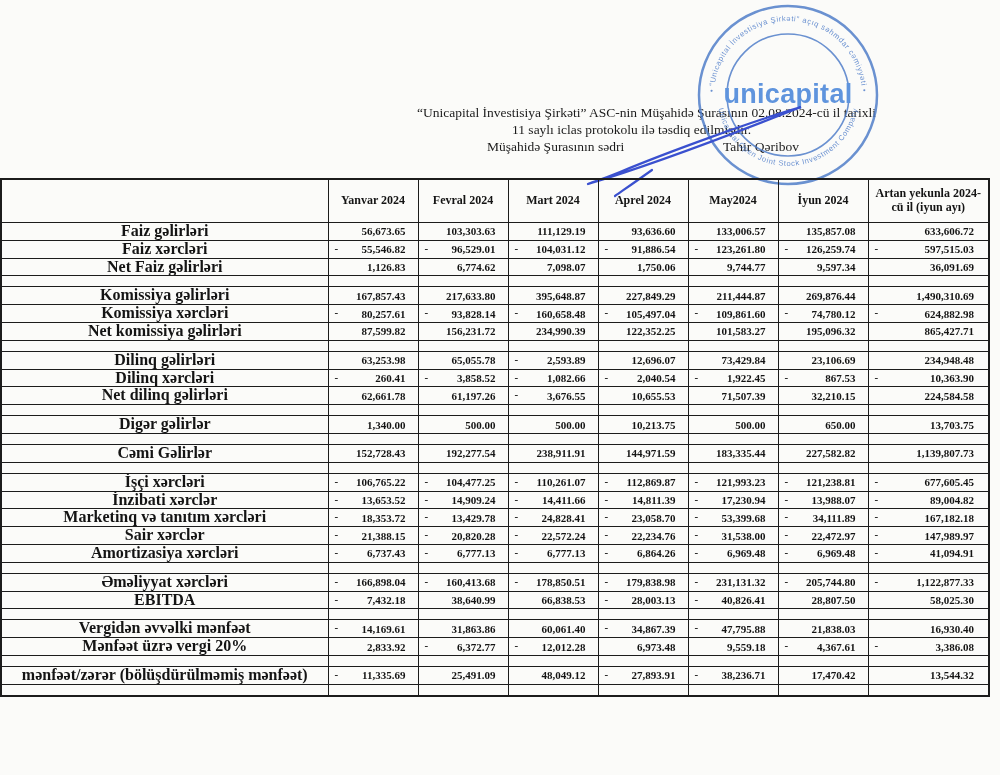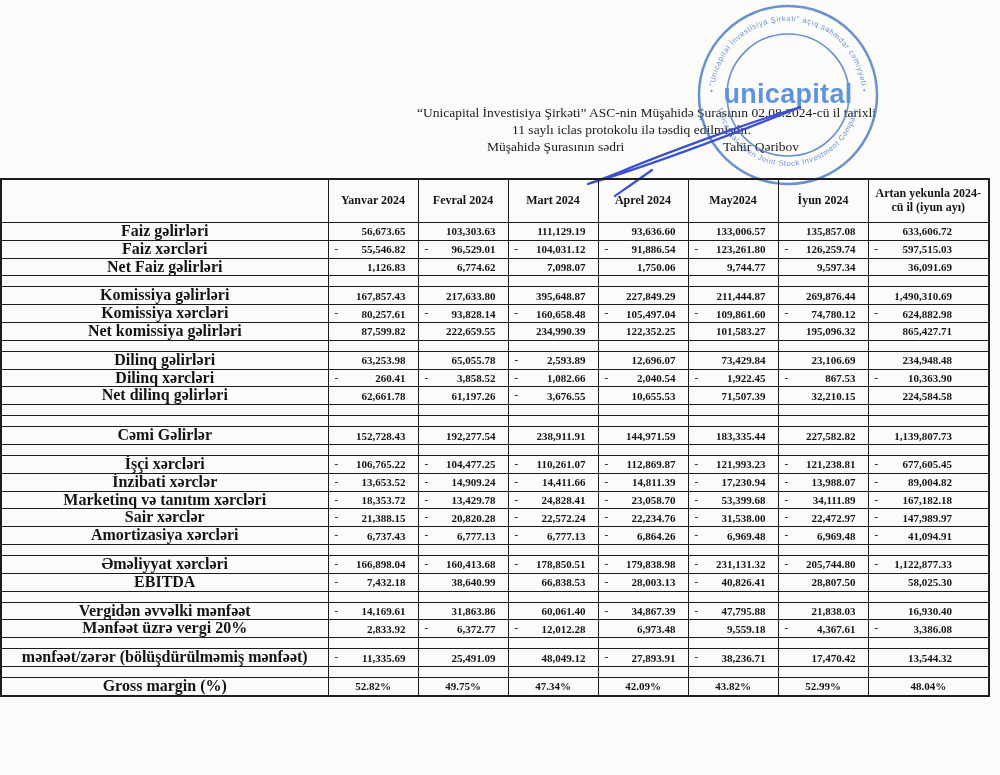--- a/index.html
+++ b/index.html
@@ -42,21 +42,21 @@
   }
   col.c-label{width:327px;}
   col.c-month{width:90px;}
   col.c-total{width:121px;}
   tr.head th{height:40px;font-size:12px;line-height:1.15;text-align:center;vertical-align:middle;padding:1px 3px;margin-top:44px;}
   tr.data td, tr.pct td{height:15px;}
   tr.empty td{height:10px;}
   td.label{font-size:16px;text-align:center;vertical-align:middle;line-height:1.05;}
   td.val{font-size:11px;vertical-align:middle;position:relative;}
   td.val .num{display:block;text-align:right;padding-right:12px;}
-  td.val.total .num{padding-right:36px;}
+  td.val.total .num{padding-right:14px;}
   td.val .neg{position:absolute;left:6px;top:0;line-height:15px;}
   tr.pct td.val .num{text-align:center;padding-right:0;}
 </style>
 </head>
 <body>
 
 <div class="page">
 
   <div class="approval-line" id="appr1">“Unicapital İnvestisiya Şirkəti” ASC-nin Müşahidə Şurasının 02.08.2024-cü il tarixli</div>
   <div class="approval-line" id="appr2">11 saylı iclas protokolu ilə təsdiq edilmişdir.</div>
@@ -253,21 +253,21 @@
             <span class="neg">-</span>
             <span class="num">624,882.98</span>
           </td>
         </tr>
         <tr class="data">
           <td class="label">Net komissiya gəlirləri</td>
           <td class="val">
             <span class="num">87,599.82</span>
           </td>
           <td class="val">
-            <span class="num">222,659.55</span>
+            <span class="num">156,231.72</span>
           </td>
           <td class="val">
             <span class="num">234,990.39</span>
           </td>
           <td class="val">
             <span class="num">122,352.25</span>
           </td>
           <td class="val">
             <span class="num">101,583.27</span>
           </td>
@@ -372,20 +372,44 @@
         <tr class="empty">
           <td class="label"></td>
           <td class="val"></td>
           <td class="val"></td>
           <td class="val"></td>
           <td class="val"></td>
           <td class="val"></td>
           <td class="val"></td>
           <td class="val total"></td>
         </tr>
+        <tr class="data">
+          <td class="label">Digər gəlirlər</td>
+          <td class="val">
+            <span class="num">1,340.00</span>
+          </td>
+          <td class="val">
+            <span class="num">500.00</span>
+          </td>
+          <td class="val">
+            <span class="num">500.00</span>
+          </td>
+          <td class="val">
+            <span class="num">10,213.75</span>
+          </td>
+          <td class="val">
+            <span class="num">500.00</span>
+          </td>
+          <td class="val">
+            <span class="num">650.00</span>
+          </td>
+          <td class="val total">
+            <span class="num">13,703.75</span>
+          </td>
+        </tr>
         <tr class="empty">
           <td class="label"></td>
           <td class="val"></td>
           <td class="val"></td>
           <td class="val"></td>
           <td class="val"></td>
           <td class="val"></td>
           <td class="val"></td>
           <td class="val total"></td>
         </tr>
@@ -750,41 +774,17 @@
         </tr>
         <tr class="empty">
           <td class="label"></td>
           <td class="val"></td>
           <td class="val"></td>
           <td class="val"></td>
           <td class="val"></td>
           <td class="val"></td>
           <td class="val"></td>
           <td class="val total"></td>
-        </tr>
-        <tr class="pct">
-          <td class="label">Gross margin (%)</td>
-          <td class="val">
-            <span class="num">52.82%</span>
-          </td>
-          <td class="val">
-            <span class="num">49.75%</span>
-          </td>
-          <td class="val">
-            <span class="num">47.34%</span>
-          </td>
-          <td class="val">
-            <span class="num">42.09%</span>
-          </td>
-          <td class="val">
-            <span class="num">43.82%</span>
-          </td>
-          <td class="val">
-            <span class="num">52.99%</span>
-          </td>
-          <td class="val total">
-            <span class="num">48.04%</span>
-          </td>
         </tr>
       </tbody>
   </table>
 
 </div>
 
 </body></html>

